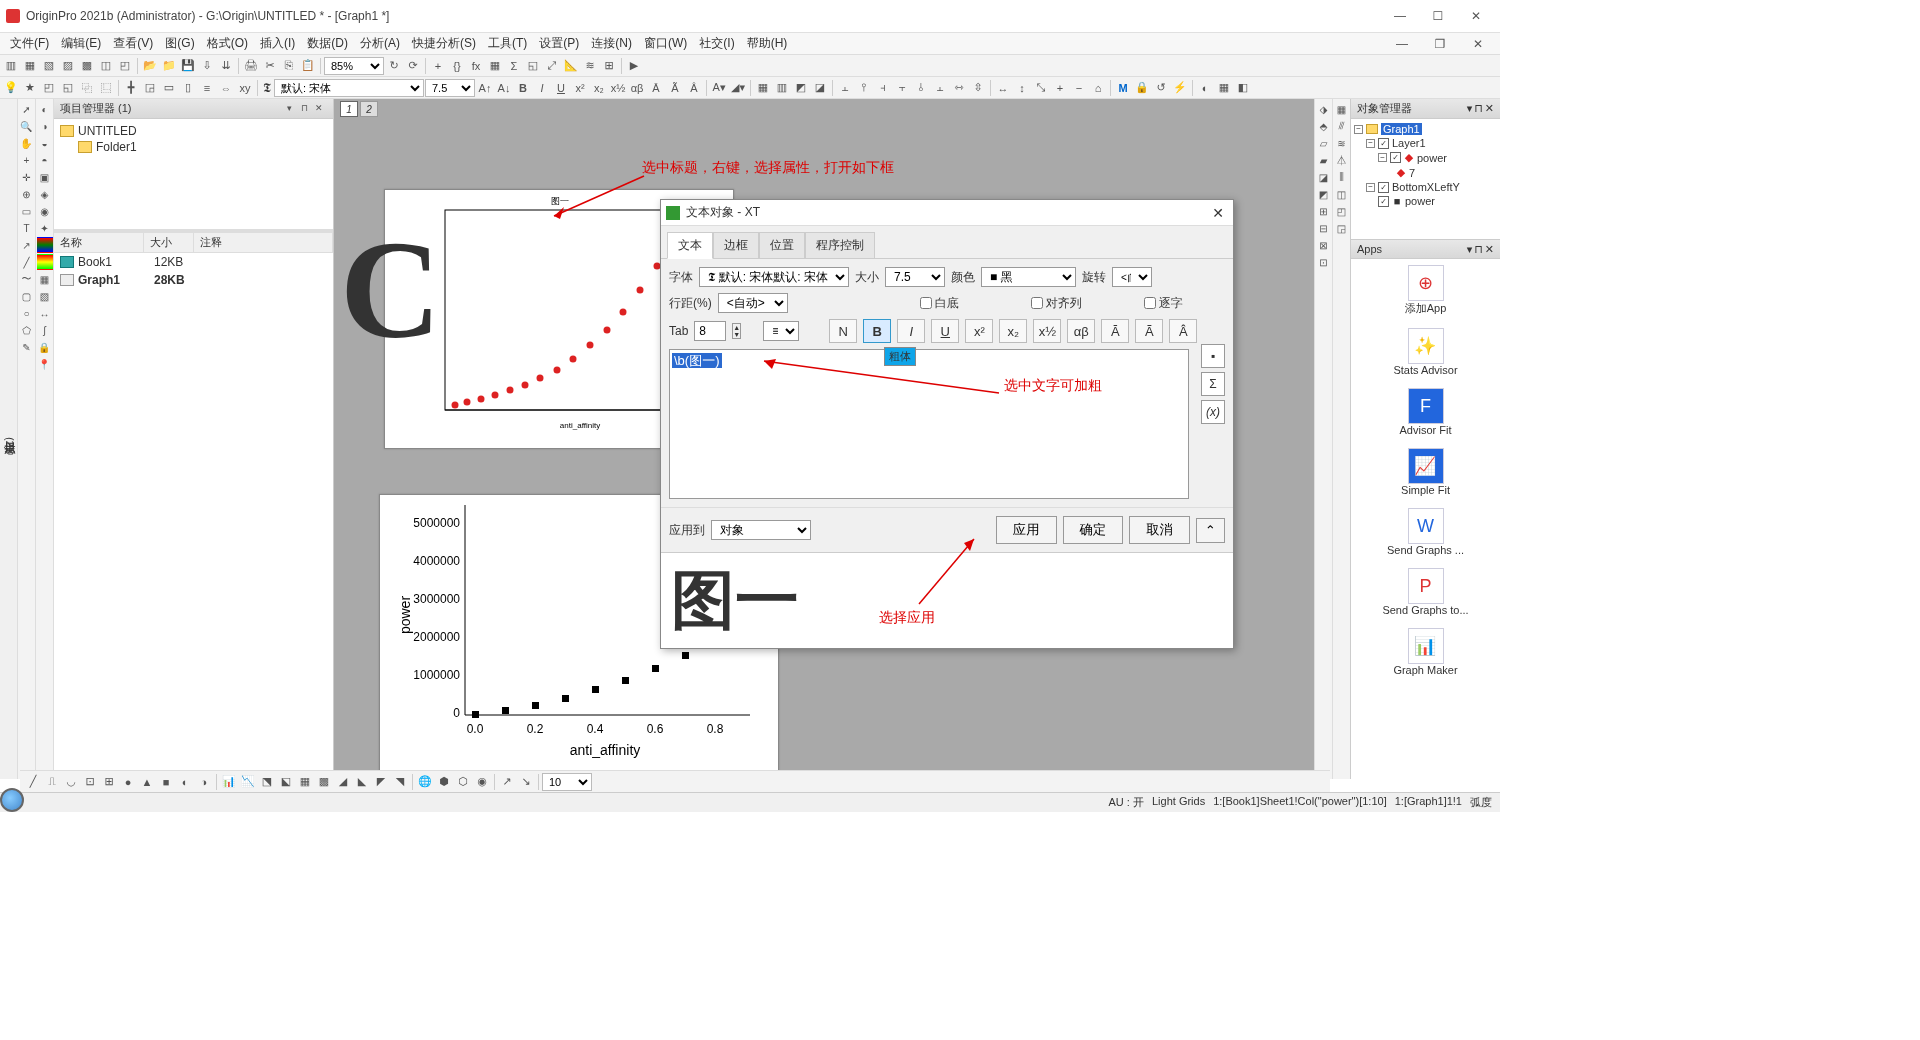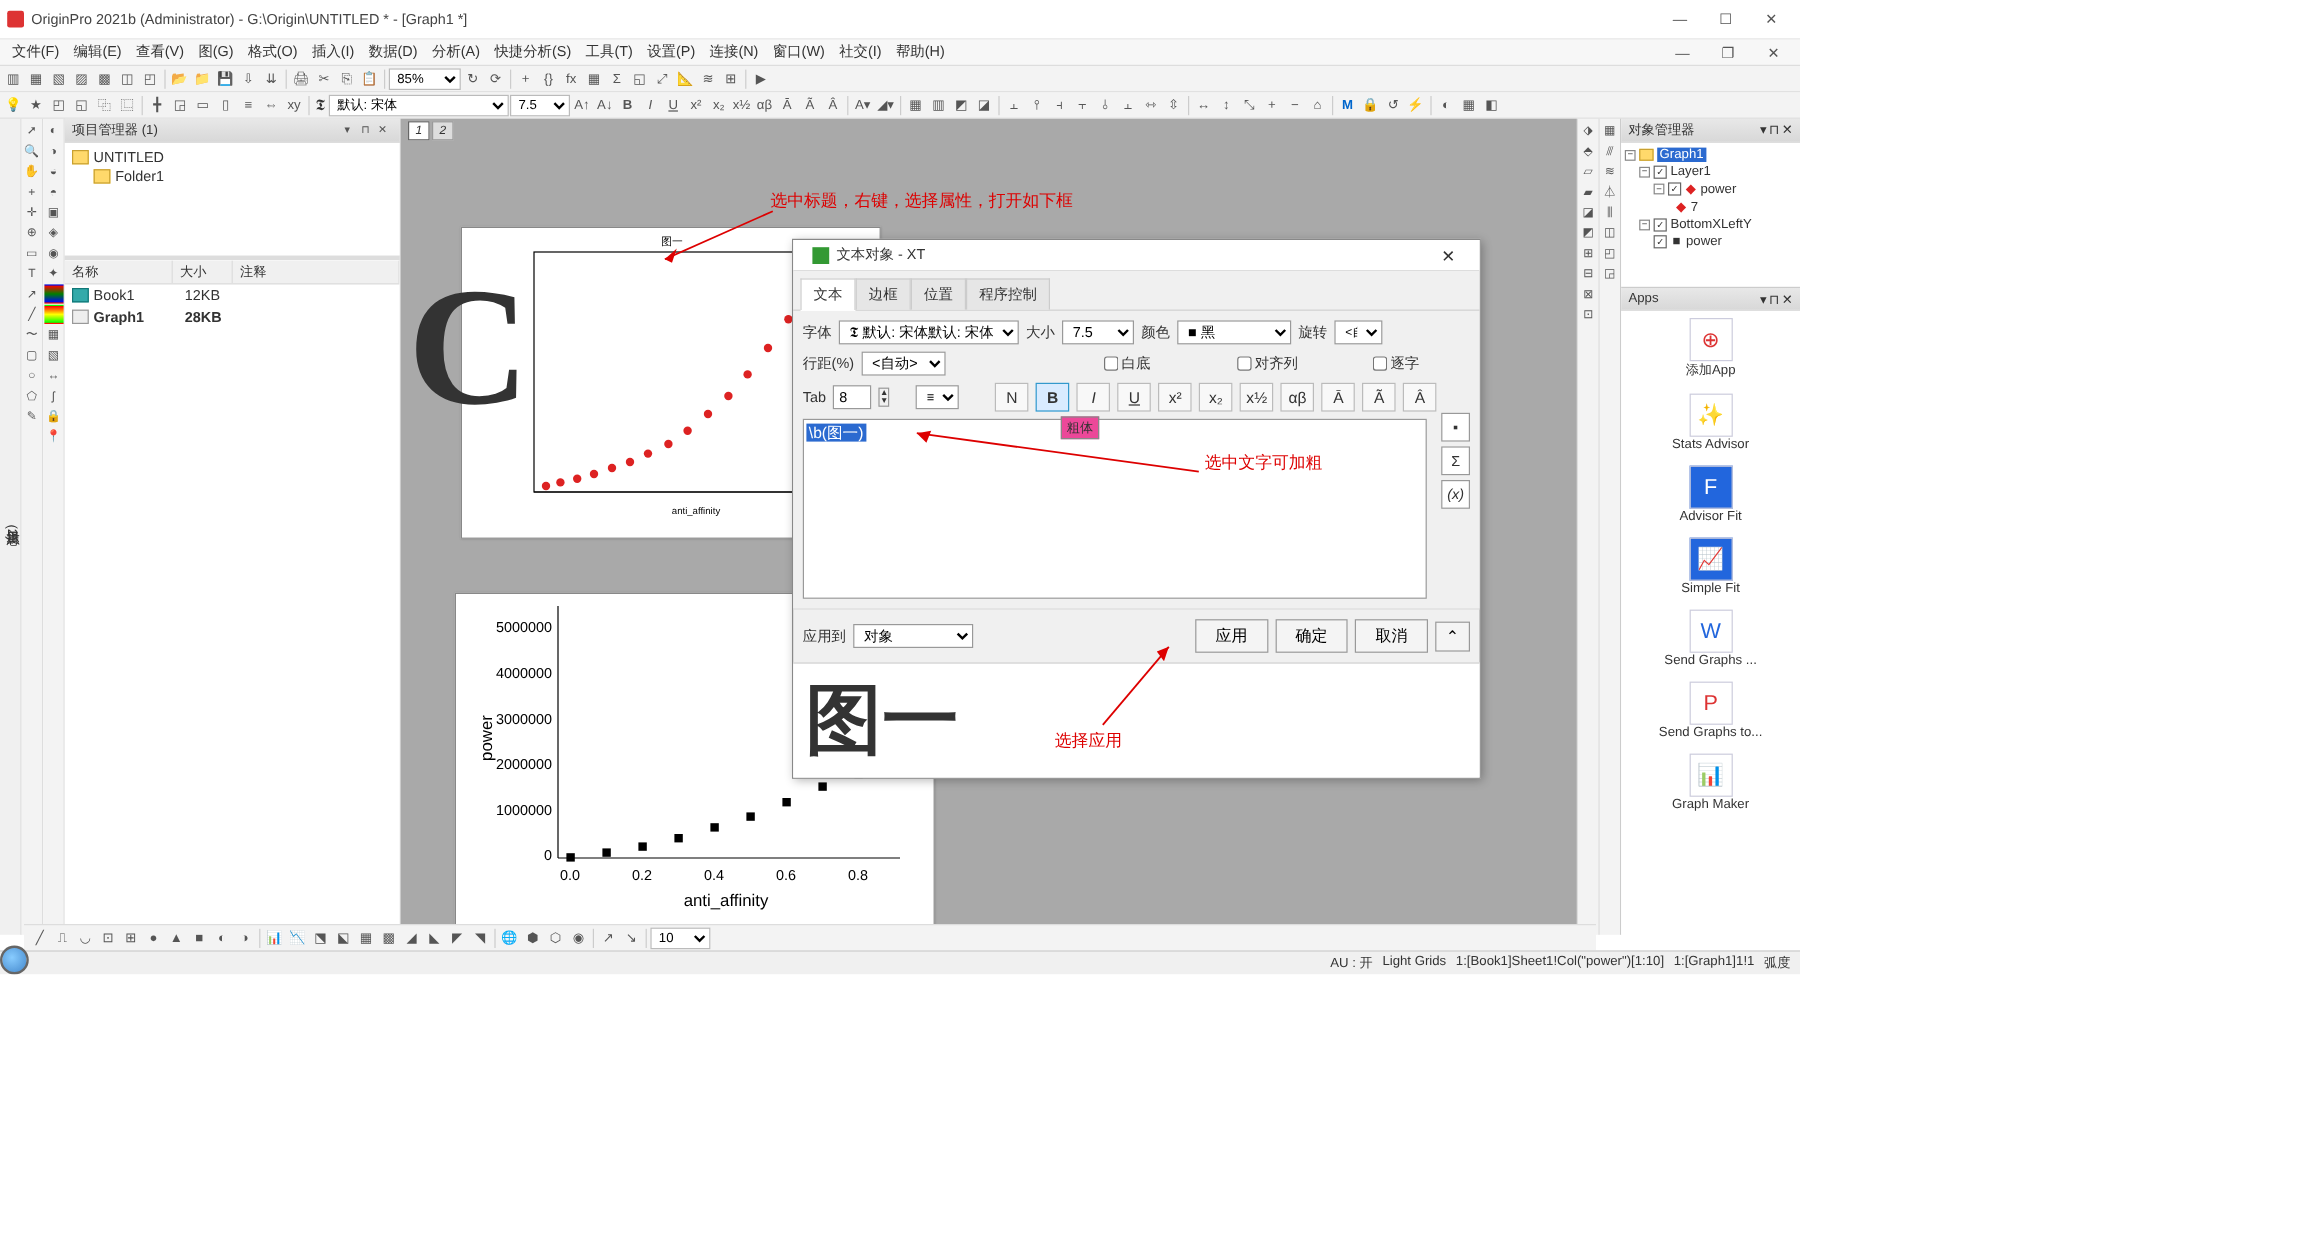--- a/index.html
+++ b/index.html
@@ -31,21 +31,21 @@
 
 
 .lefttools { width: 18px; background: #f3f3f3; display: flex; flex-direction: column; align-items: center; gap: 1px; padding-top: 2px; border-right: 1px solid #ddd;}
 .lefttools .tbbtn { width: 16px; height: 16px; font-size: 10px;}
 
 
 .pe-panel { width: 280px; border-right: 1px solid #ccc; display: flex; flex-direction: column; background: #f8f8f8;}
 .pe-header { height: 20px; background: linear-gradient(#e8e8e8,#d8d8d8); padding: 2px 6px; display: flex; align-items: center; font-size: 11px; border-bottom: 1px solid #ccc;}
 .pe-header .pebtns { margin-left: auto; display:flex; gap:2px;}
 .pe-header .pebtn { width:12px; height:12px; font-size:9px; color:#555; }
-.pe-tree { padding: 4px 6px; height: 94px; overflow: auto; background: #fff;}
+.pe-tree { padding: 4px 6px; height: 110px; overflow: auto; background: #fff;}
 .pe-tree .node { display: flex; align-items: center; gap: 4px; padding: 1px 0;}
 .pe-tree .fold { width: 14px; height: 12px; background: #ffd96b; border: 1px solid #c8a030;}
 .pe-split { height: 4px; background: #ddd; cursor: row-resize;}
 .pe-list { flex: 1; background: #fff; overflow: auto;}
 .pe-list-head { display: flex; background: #f0f0f0; border-bottom: 1px solid #ddd; font-size: 11px;}
 .pe-list-head div { padding: 2px 6px; border-right: 1px solid #ddd;}
 .pe-list-row { display: flex; padding: 2px 6px; font-size: 12px; align-items: center; gap:4px;}
 .pe-list-row .wbicon { width:14px; height:12px; background:#3aa; border:1px solid #177;}
 .pe-list-row .gricon { width:14px; height:12px; background:#eee; border:1px solid #999;}
 .pe-c1{width:90px;} .pe-c2{width:50px;} .pe-c3{flex:1;}
@@ -58,21 +58,21 @@
 
 
 .graphwin { position:absolute; background:#fff; border:1px solid #888; box-shadow: 0 0 2px rgba(0,0,0,.2);}
 
 
 .anno { position:absolute; color:#d00; font-size:14px; pointer-events:none;}
 .anno-line { stroke:#d00; stroke-width:1.5; fill:none;}
 
 
 .dialog { position:absolute; background:#f0f0f0; border:1px solid #888; box-shadow: 2px 2px 8px rgba(0,0,0,.3);}
-.dlg-title { height:26px; background:#fff; display:flex; align-items:center; padding:0 16px; border-bottom:1px solid #ddd;}
+.dlg-title { height:26px; background:#fff; display:flex; align-items:center; padding:0 5px; border-bottom:1px solid #ddd;}
 .dlg-title .dicon{width:14px;height:14px;background:#393;margin-right:6px;}
 .dlg-title .dt { flex:1;}
 .dlg-close { width:20px; text-align:center; font-size:14px;}
 .dlg-tabs { display:flex; padding: 6px 6px 0 6px; gap:0; border-bottom:1px solid #ccc; background:#f0f0f0;}
 .dlg-tab { padding:4px 10px; border:1px solid #ccc; border-bottom:none; background:#e6e6e6; font-size:12px;}
 .dlg-tab.active { background:#fff; border-bottom:1px solid #fff; margin-bottom:-1px;}
 .dlg-body { padding:8px; background:#f0f0f0;}
 .dlg-row { display:flex; align-items:center; gap:6px; margin-bottom:6px; font-size:12px;}
 .dlg-row label { white-space:nowrap;}
 .dlg-sel { height:20px; border:1px solid #999; background:#fff; font-size:12px; padding:0 4px;}
@@ -103,21 +103,21 @@
 .om-sym{width:10px;text-align:center;}
 
 .apps-panel{border-top:1px solid #ccc;}
 .app-item{display:flex;flex-direction:column;align-items:center;padding:6px;font-size:11px;text-align:center;}
 .app-icon{width:36px;height:36px;border:1px solid #ccd;background:#fff;display:flex;align-items:center;justify-content:center;font-size:18px;}
 
 
 .statusbar { height:20px; background:#f0f0f0; border-top:1px solid #ccc; display:flex; align-items:center; font-size:11px; padding:0 8px; gap:10px; position:absolute; bottom:0; left:0; right:0;}
 .statusbar .sbr{margin-left:auto;display:flex;gap:8px;}
 
-.tooltip{position:absolute; background:#ec4899; border:1px solid #888; padding:1px 4px; font-size:11px;}
+.tooltip{position:absolute; background:#0ea5e9; border:1px solid #888; padding:1px 4px; font-size:11px;}
 .bottom-toolbar{position:absolute;bottom:20px;left:20px;right:170px;height:22px;background:#f3f3f3;border-top:1px solid #ddd;display:flex;align-items:center;gap:1px;padding:0 4px;}
 .mag{position:absolute;bottom:0;left:0;width:24px;height:24px;background:radial-gradient(circle at 8px 8px,#8cf,#48c);border-radius:50%;border:2px solid #666;}
 
 input[type=checkbox]{width:12px;height:12px;}
 </style>
 </head>
 <body>
 
 <div class="titlebar">
   <div class="icon"></div>

